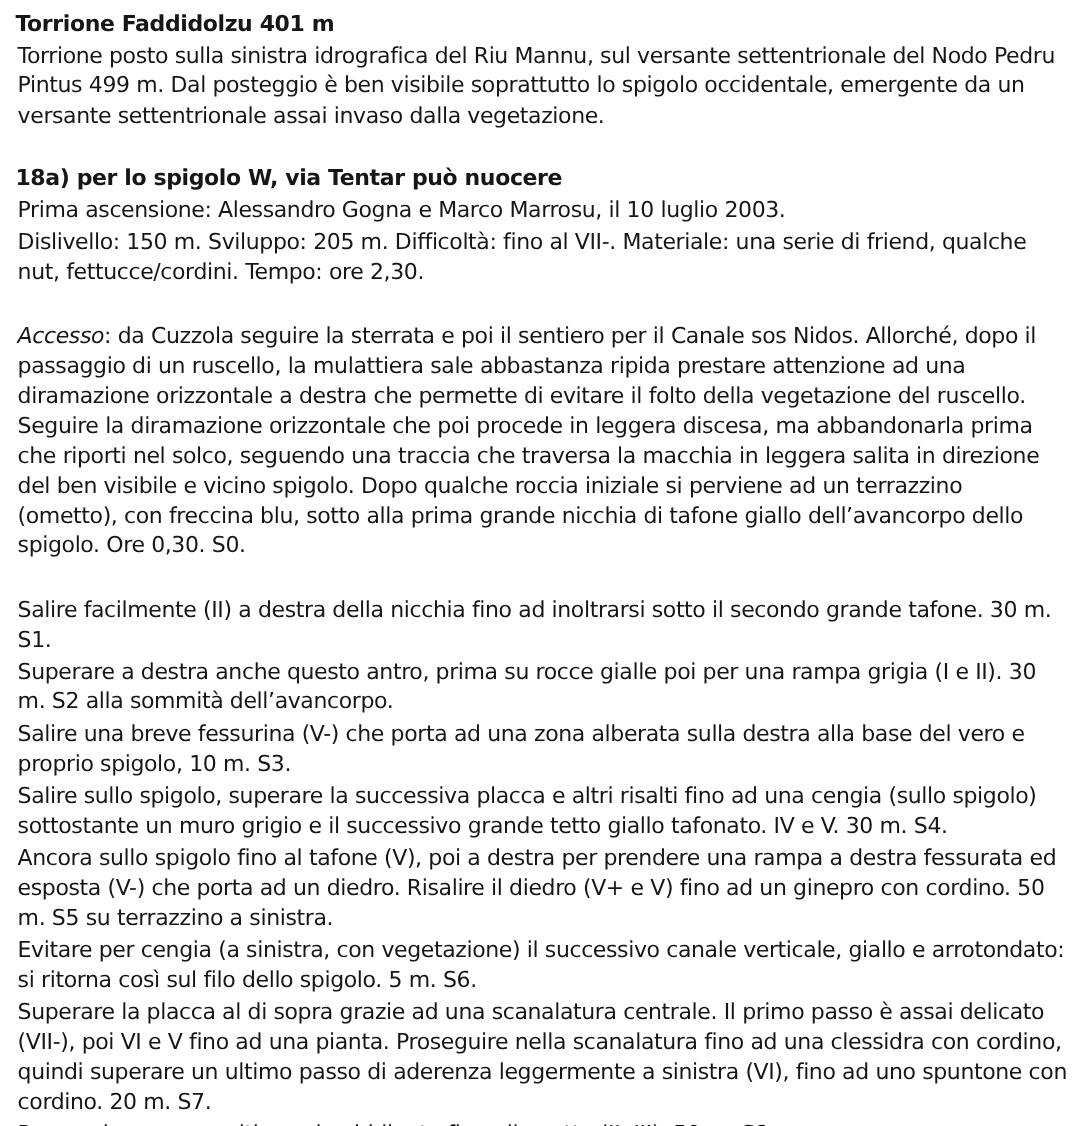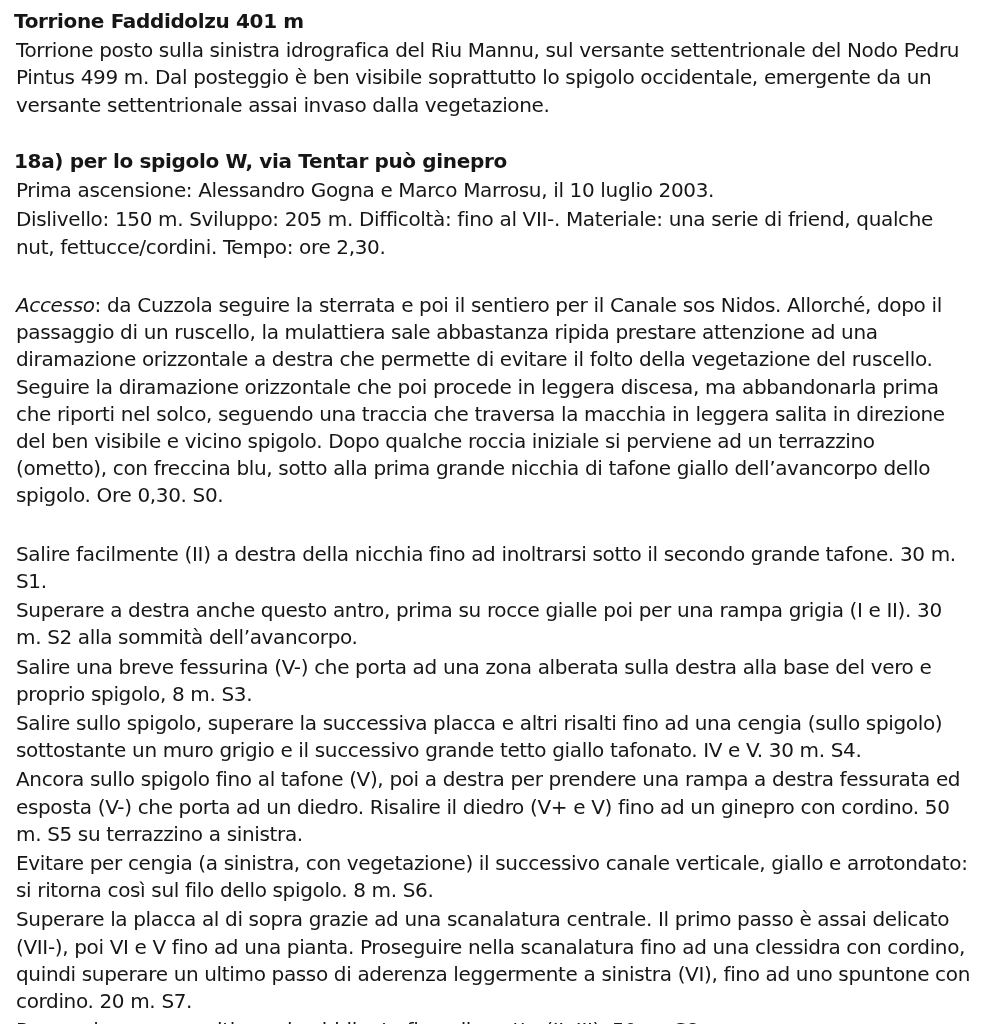--- a/index.html
+++ b/index.html
@@ -40,34 +40,34 @@
 </head>
 <body>
 
 <div class="page">
 
   <h1 class="heading">Torrione Faddidolzu 401 m</h1>
   <p class="para">Torrione posto sulla sinistra idrografica del Riu Mannu, sul versante settentrionale del Nodo Pedru Pintus 499 m. Dal posteggio è ben visibile soprattutto lo spigolo occidentale, emergente da un versante settentrionale assai invaso dalla vegetazione.</p>
 
   <div class="blank-line"></div>
 
-  <h2 class="heading">18a) per lo spigolo W, via Tentar può ginepro</h2>
+  <h2 class="heading">18a) per lo spigolo W, via Tentar può nuocere</h2>
   <p class="para">Prima ascensione: Alessandro Gogna e Marco Marrosu, il 10 luglio 2003.</p>
   <p class="para">Dislivello: 150 m. Sviluppo: 205 m. Difficoltà: fino al VII-. Materiale: una serie di friend, qualche nut, fettucce/cordini. Tempo: ore 2,30.</p>
 
   <div class="blank-line"></div>
 
   <p class="para"><span class="access-label">Accesso</span><span>: da Cuzzola seguire la sterrata e poi il sentiero per il Canale sos Nidos. Allorché, dopo il passaggio di un ruscello, la mulattiera sale abbastanza ripida prestare attenzione ad una diramazione orizzontale a destra che permette di evitare il folto della vegetazione del ruscello. Seguire la diramazione orizzontale che poi procede in leggera discesa, ma abbandonarla prima che riporti nel solco, seguendo una traccia che traversa la macchia in leggera salita in direzione del ben visibile e vicino spigolo. Dopo qualche roccia iniziale si perviene ad un terrazzino (ometto), con freccina blu, sotto alla prima grande nicchia di tafone giallo dell’avancorpo dello spigolo. Ore 0,30. S0.</span></p>
 
   <div class="blank-line"></div>
 
   <div>
     <p class="para">Salire facilmente (II) a destra della nicchia fino ad inoltrarsi sotto il secondo grande tafone. 30 m. S1.</p>
     <p class="para">Superare a destra anche questo antro, prima su rocce gialle poi per una rampa grigia (I e II). 30 m. S2 alla sommità dell’avancorpo.</p>
-    <p class="para">Salire una breve fessurina (V-) che porta ad una zona alberata sulla destra alla base del vero e proprio spigolo, 8 m. S3.</p>
+    <p class="para">Salire una breve fessurina (V-) che porta ad una zona alberata sulla destra alla base del vero e proprio spigolo, 10 m. S3.</p>
     <p class="para">Salire sullo spigolo, superare la successiva placca e altri risalti fino ad una cengia (sullo spigolo) sottostante un muro grigio e il successivo grande tetto giallo tafonato. IV e V. 30 m. S4.</p>
     <p class="para">Ancora sullo spigolo fino al tafone (V), poi a destra per prendere una rampa a destra fessurata ed esposta (V-) che porta ad un diedro. Risalire il diedro (V+ e V) fino ad un ginepro con cordino. 50 m. S5 su terrazzino a sinistra.</p>
-    <p class="para">Evitare per cengia (a sinistra, con vegetazione) il successivo canale verticale, giallo e arrotondato: si ritorna così sul filo dello spigolo. 8 m. S6.</p>
+    <p class="para">Evitare per cengia (a sinistra, con vegetazione) il successivo canale verticale, giallo e arrotondato: si ritorna così sul filo dello spigolo. 5 m. S6.</p>
     <p class="para">Superare la placca al di sopra grazie ad una scanalatura centrale. Il primo passo è assai delicato (VII-), poi VI e V fino ad una pianta. Proseguire nella scanalatura fino ad una clessidra con cordino, quindi superare un ultimo passo di aderenza leggermente a sinistra (VI), fino ad uno spuntone con cordino. 20 m. S7.</p>
     <p class="para">Proseguire senza un itinerario obbligato fino alla vetta (II, III), 50 m. S8.</p>
   </div>
 
 </div>
 
 </body></html>

